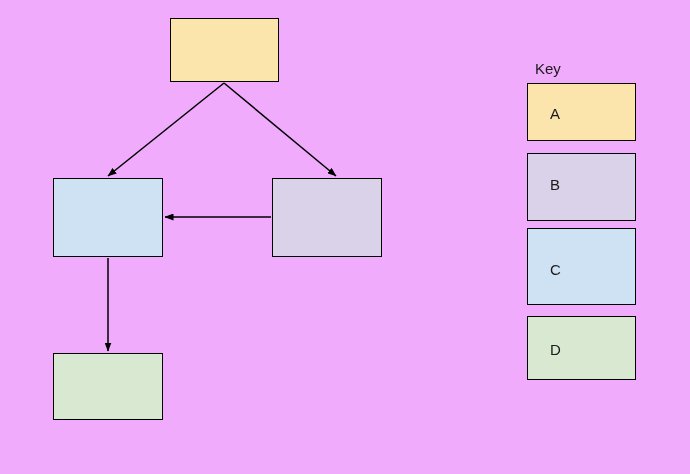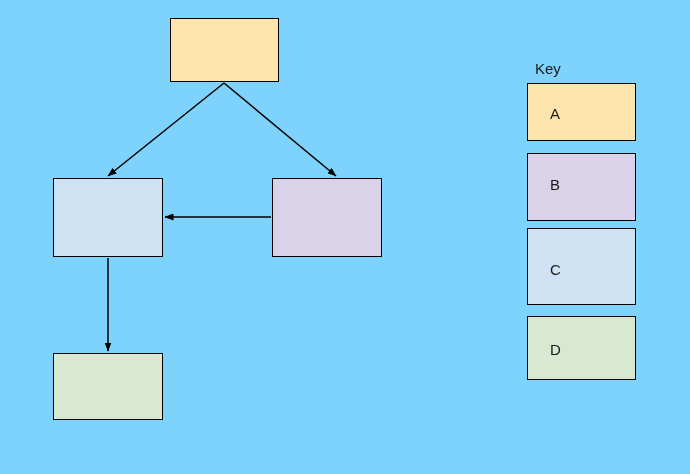--- a/index.html
+++ b/index.html
@@ -10,21 +10,21 @@
   body {
     font-family: "Liberation Sans", sans-serif;
     width: 690px;
     height: 474px;
     overflow: hidden;
   }
   #canvas {
     position: relative;
     width: 690px;
     height: 474px;
-    background: #7dd3fc;
+    background: #f0abfc;
   }
   .node {
     position: absolute;
     box-sizing: border-box;
     border: 1.6px solid #000000;
     background: #ffffff;
   }
   .key-title {
     position: absolute;
     font-size: 15px;

